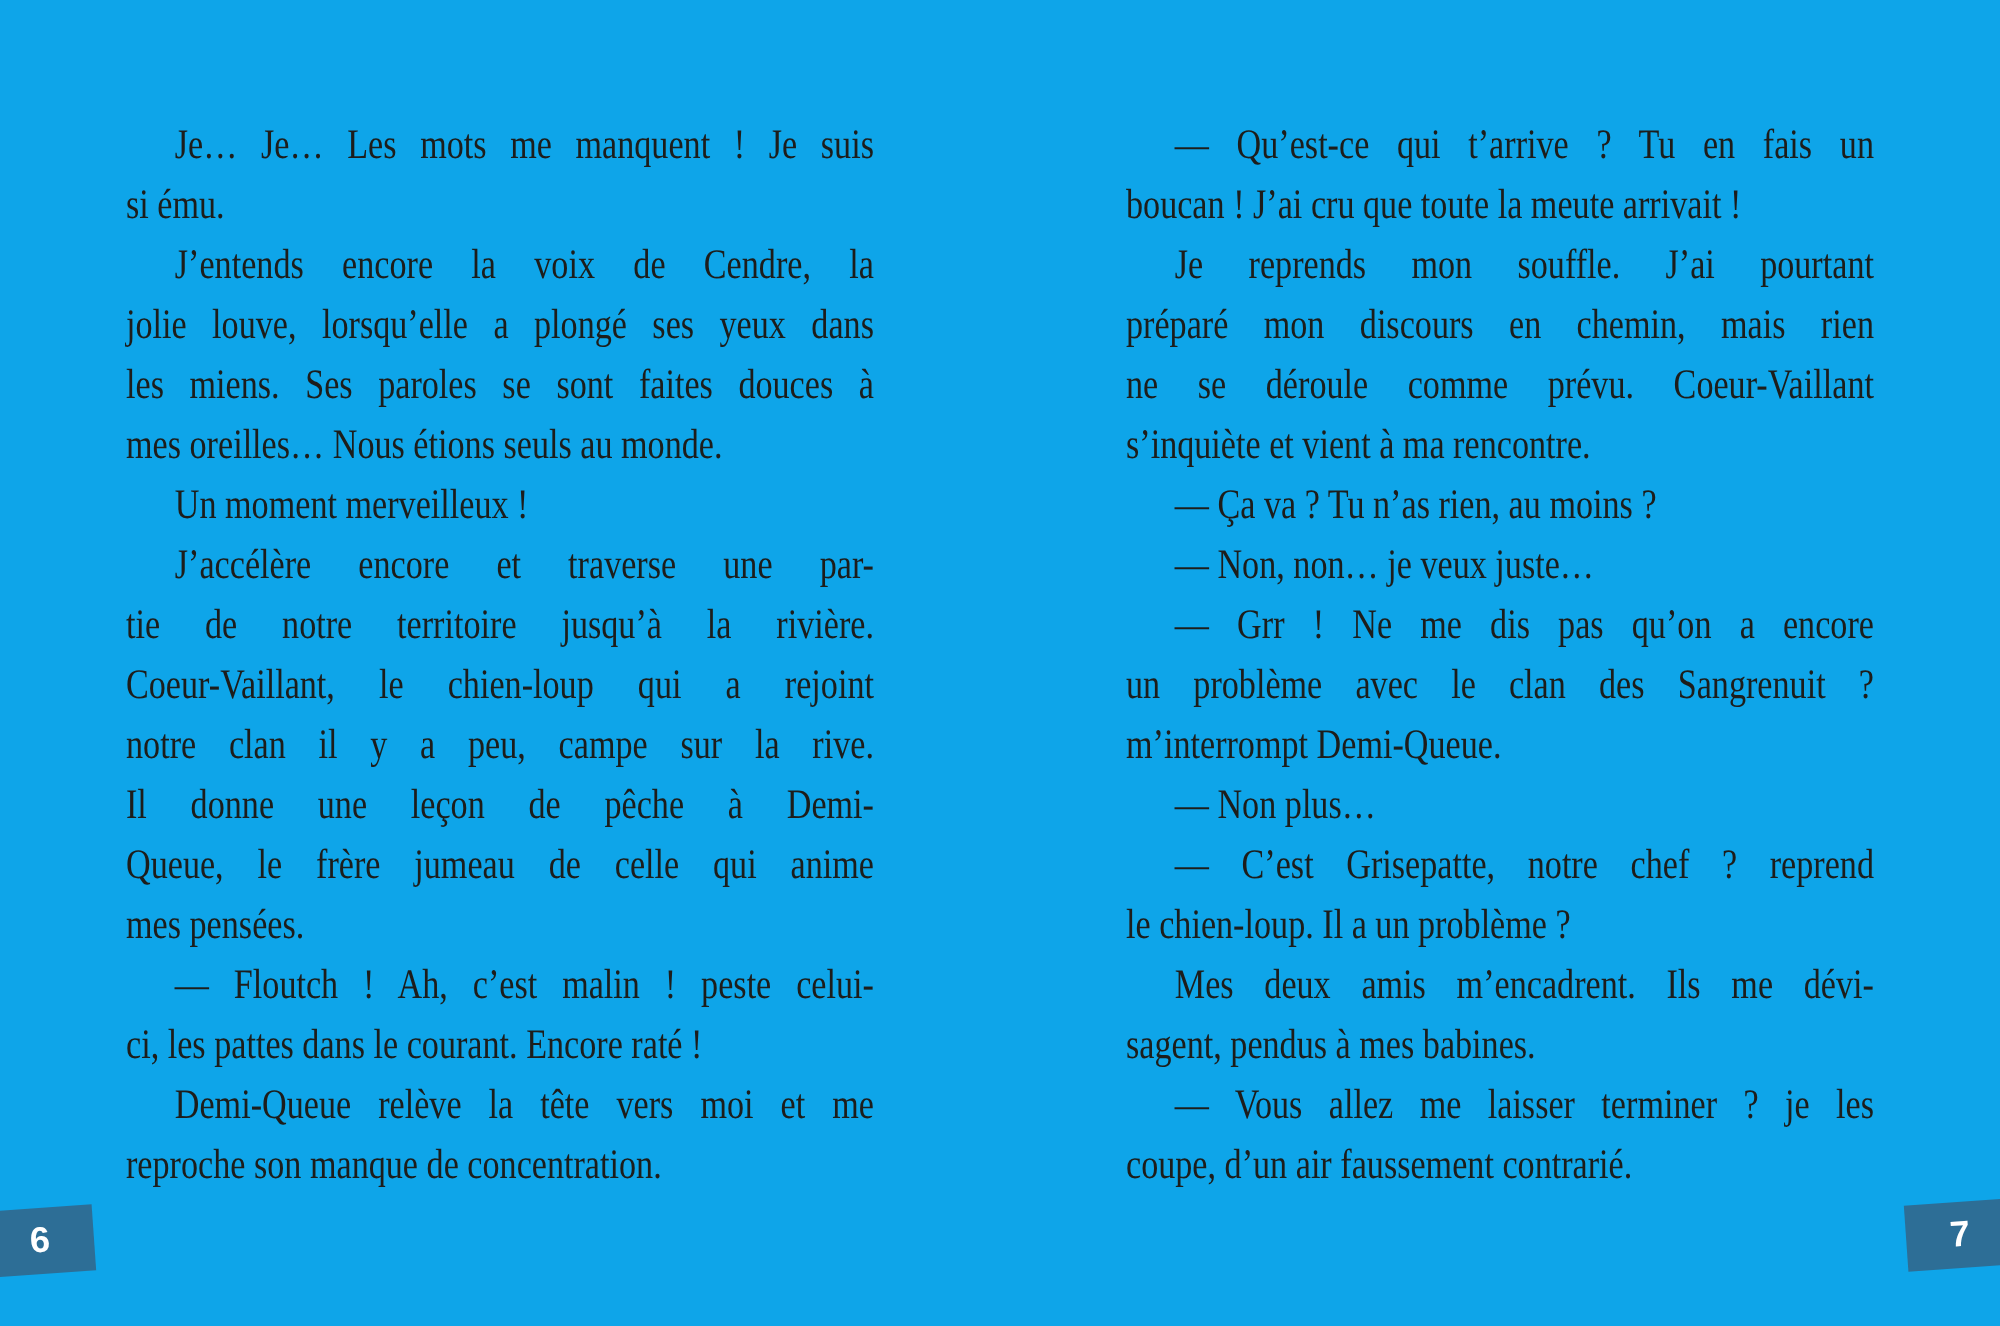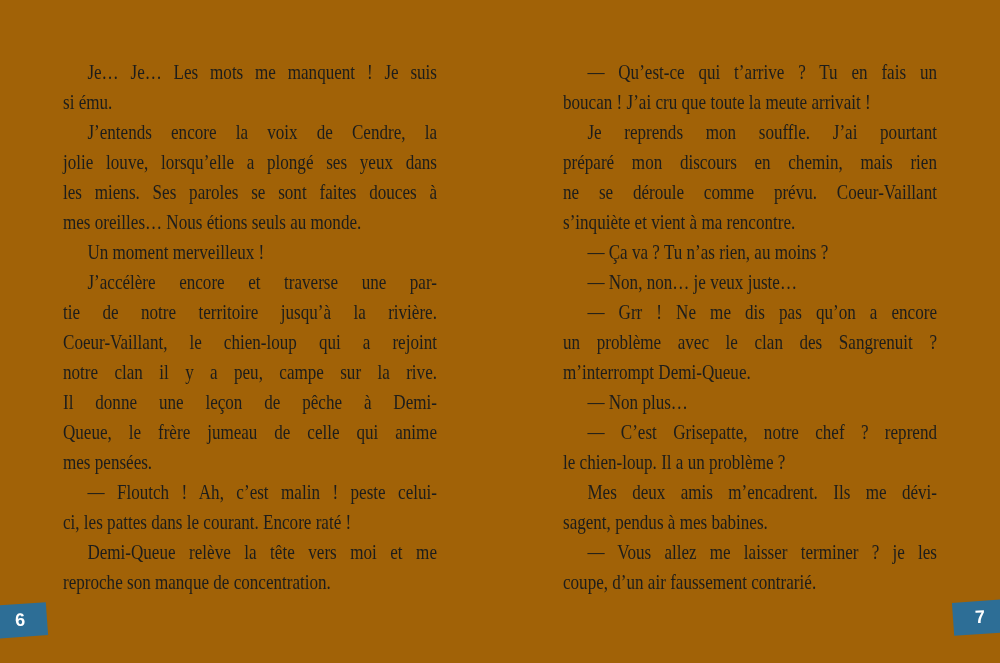--- a/index.html
+++ b/index.html
@@ -4,21 +4,21 @@
 <style>
   html, body { margin: 0; padding: 0; }
   body {
     width: 1000px; height: 663px;
     background: #ffffff;
     font-family: "Liberation Serif", serif;
   }
   .spread {
     position: relative;
     width: 1000px; height: 663px;
-    background: #a16207;
+    background: #0ea5e9;
     overflow: hidden;
   }
   .text-block {
     position: absolute;
     top: 57px;
     width: 460px;              
     transform: scaleX(0.813);  
     transform-origin: left top;
     font-size: 21px;
     line-height: 30px;

